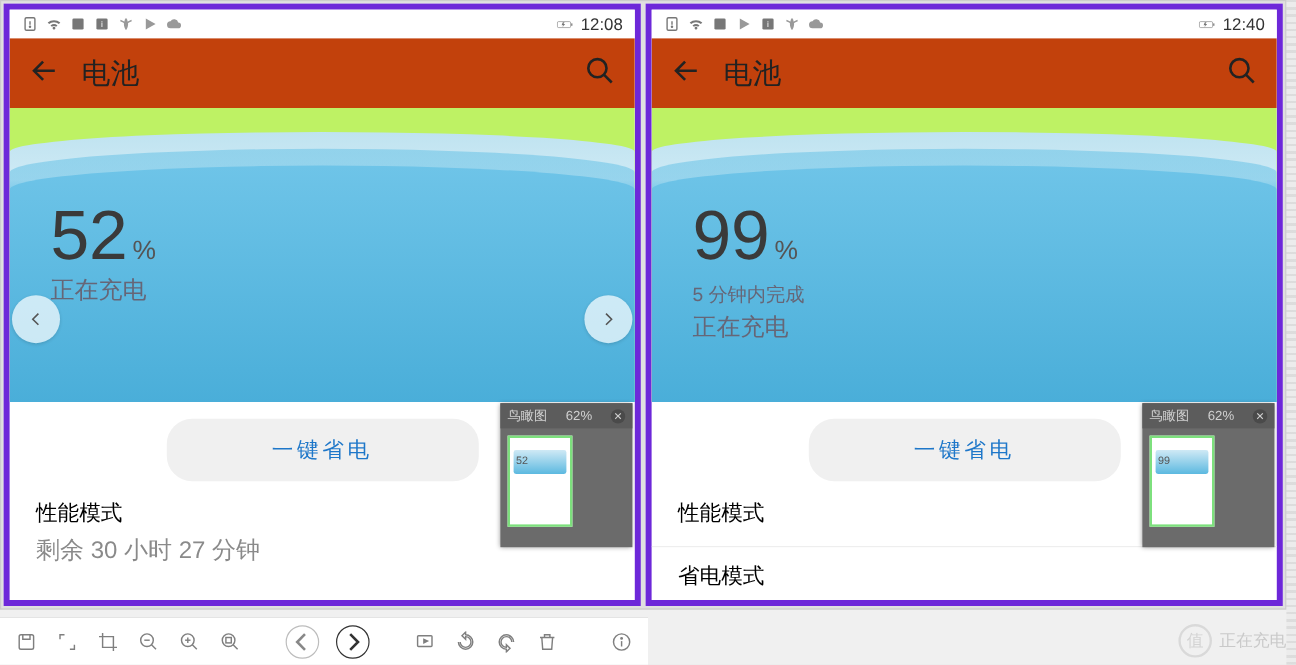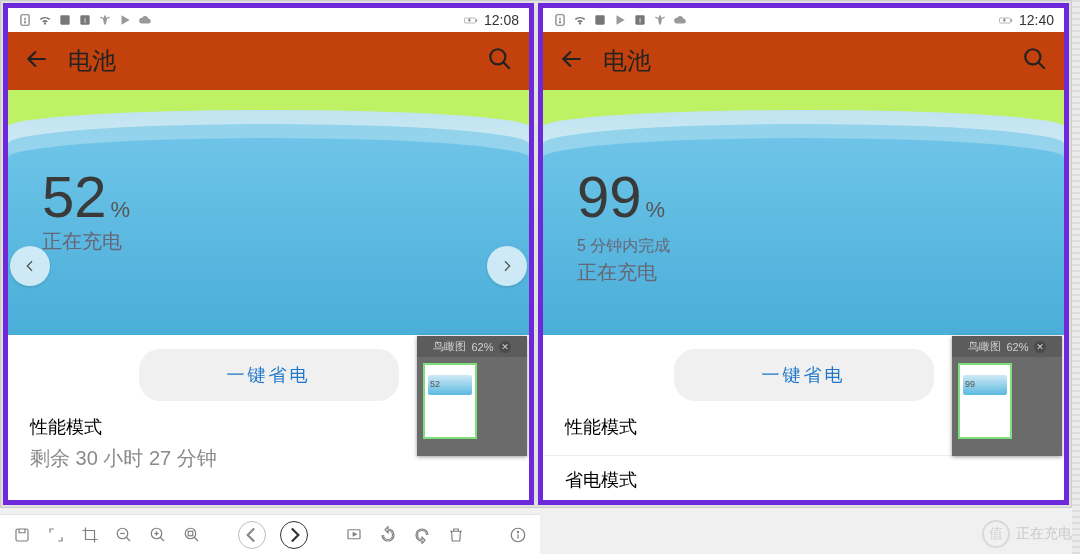--- a/index.html
+++ b/index.html
@@ -117,21 +117,21 @@
     position: absolute;
     right: 2px; top: 328px;
     width: 110px; height: 120px;
     background: #6b6b6b;
     color: #d0d0d0;
     font-size: 11px;
     box-shadow: 0 1px 4px rgba(0,0,0,0.4);
   }
   .minimap-head {
     display: flex; justify-content: space-between; align-items: center;
-    padding: 3px 16px;
+    padding: 3px 6px;
     font-size: 11px;
     background: #5c5c5c;
   }
   .mm-close { width:12px; height:12px; border-radius:50%; background:#4a4a4a; display:flex; align-items:center; justify-content:center; font-size:9px; }
   .minimap-thumb {
     margin: 6px; width: 54px; height: 76px;
     background: #fff;
     border: 2px solid #7de07d;
     position: relative;
   }

